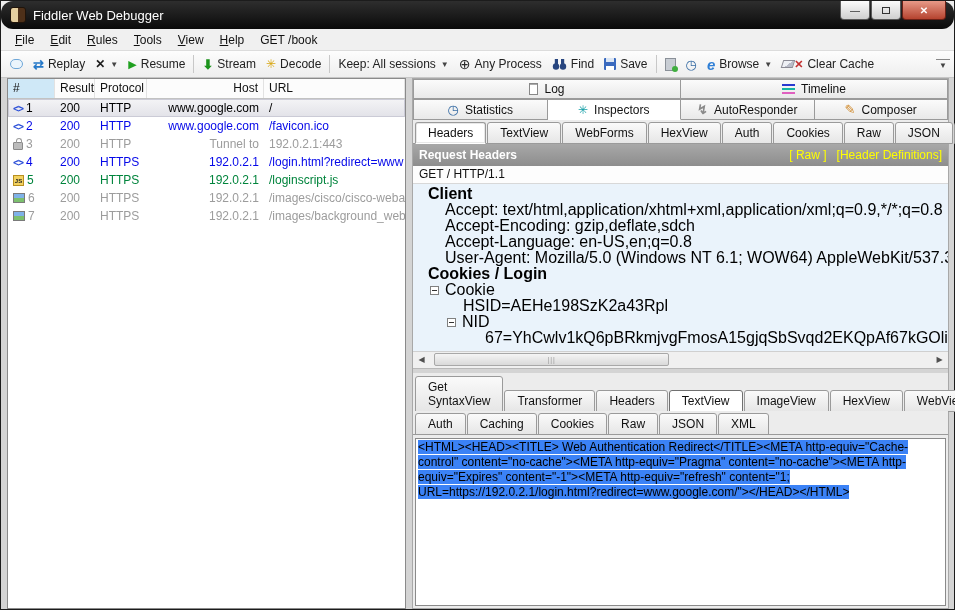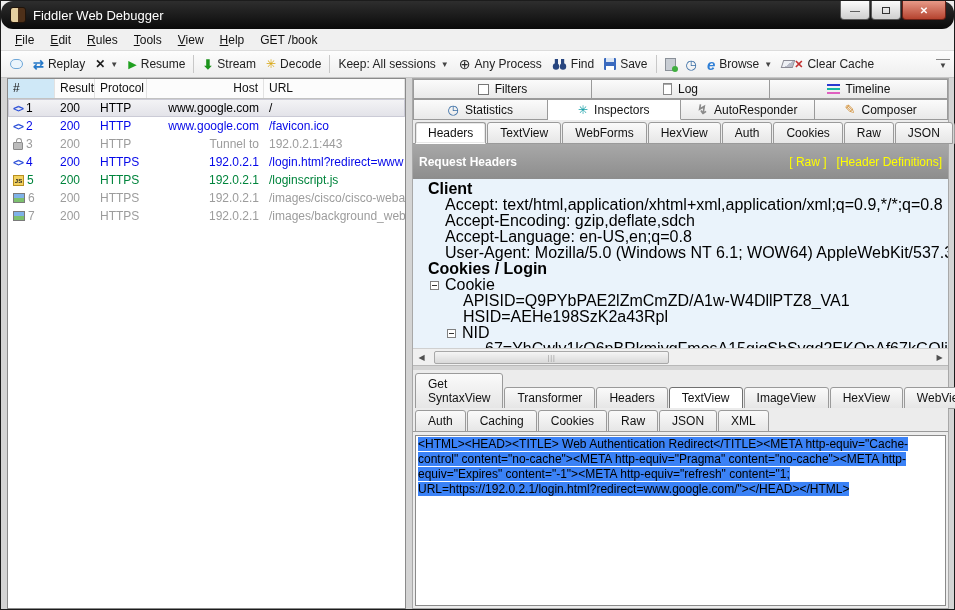--- a/index.html
+++ b/index.html
@@ -82,21 +82,21 @@
   .g-spark2 { color:#18a0a8; font-size:12px; }
   .g-bolt { color:#8a8a8a; font-weight:bold; font-size:13px; }
   .g-pen { color:#d08828; font-size:13px; }
 
   
   .itabs { display:flex; align-items:flex-end; padding:2px 2px 0 2px; border-bottom:1px solid #9a9a9a; background:#ececec; flex:0 0 auto; }
   .itab { padding:3px 12px; border:1px solid #9a9a9a; border-radius:3px 3px 0 0; margin-right:1px; background:linear-gradient(#fafafa,#e6e6e6); font-size:12px; color:#111; margin-bottom:-1px; }
   .itab.active { background:#fff; border-bottom-color:#fff; box-shadow:inset 0 0 0 1px #e8e8e8; }
 
   
-  .req-banner { height:35px; background:linear-gradient(#a8a8a8,#8d8d8d); display:flex; align-items:center; padding:0 6px; flex:0 0 auto; }
+  .req-banner { height:22px; background:linear-gradient(#a8a8a8,#8d8d8d); display:flex; align-items:center; padding:0 6px; flex:0 0 auto; }
   .req-banner .bt { color:#fff; font-weight:bold; font-size:12px; }
   .req-banner .links { margin-left:auto; display:flex; gap:10px; }
   .ylink { color:#ffff00; font-size:12px; }
   .req-line { height:18px; background:#fdfdfd; border-bottom:1px solid #d8d8d8; font-size:12px; color:#111; padding:1px 6px; flex:0 0 auto; }
   .hdr-content { flex:1; min-height:0; background:#eaf3fb; overflow:hidden; font-size:16px; color:#000; padding-top:2px; }
   .hl { height:16px; line-height:16px; white-space:nowrap; overflow:hidden; display:flex; align-items:center; }
   .hl .txt { white-space:nowrap; }
   .hl.section { padding-left:15px; font-weight:bold; }
   .hl.item { padding-left:32px; }
   .hl.tree1 { padding-left:17px; }
@@ -305,24 +305,20 @@
         <span class="sc col-url c-gray">/images/background_web</span>
       </div>
     </div>
 
     <div class="vsplit"></div>
 
     <div class="right-panel">
 
       <div class="mtabs r1">
         <span class="mtab">
-            <span class="icon-checkbox"></span>
-            <span>Filters</span>
-          </span>
-        <span class="mtab">
             <span class="icon-doc"></span>
             <span>Log</span>
           </span>
         <span class="mtab">
             <span class="icon-timeline"></span>
             <span>Timeline</span>
           </span>
       </div>
       <div class="mtabs r2">
         <span class="mtab">
@@ -355,20 +351,21 @@
         <span class="itab">XML</span>
       </div>
 
       <div class="req-banner">
         <span class="bt">Request Headers</span>
         <span class="links">
           <span class="ylink">[ Raw ]</span>
           <span class="ylink">[Header Definitions]</span>
         </span>
       </div>
+      <div class="req-line">GET / HTTP/1.1</div>
 
       <div class="hdr-content">
         <div class="hl section">
             <span class="txt">Client</span>
           </div>
         <div class="hl item">
             <span class="txt">Accept: text/html,application/xhtml+xml,application/xml;q=0.9,*/*;q=0.8</span>
           </div>
         <div class="hl item">
             <span class="txt">Accept-Encoding: gzip,deflate,sdch</span>
@@ -378,23 +375,20 @@
           </div>
         <div class="hl item">
             <span class="txt">User-Agent: Mozilla/5.0 (Windows NT 6.1; WOW64) AppleWebKit/537.36 (KHTML, like Gecko) Chrome/29</span>
           </div>
         <div class="hl section">
             <span class="txt">Cookies / Login</span>
           </div>
         <div class="hl tree1">
             <span class="expander"></span>
             <span class="txt">Cookie</span>
-          </div>
-        <div class="hl val1">
-            <span class="txt">APISID=Q9PYbPAE2lZmCmZD/A1w-W4DllPTZ8_VA1</span>
           </div>
         <div class="hl val1">
             <span class="txt">HSID=AEHe198SzK2a43Rpl</span>
           </div>
         <div class="hl tree2">
             <span class="expander"></span>
             <span class="txt">NID</span>
           </div>
         <div class="hl val2">
             <span class="txt">67=YhCwlv1kQ6pBRkmjvgFmosA15gjqSbSvqd2EKQpAf67kGOli-gZ7EavLMgwfv6z9P3DQu_ZIaJKF</span>

